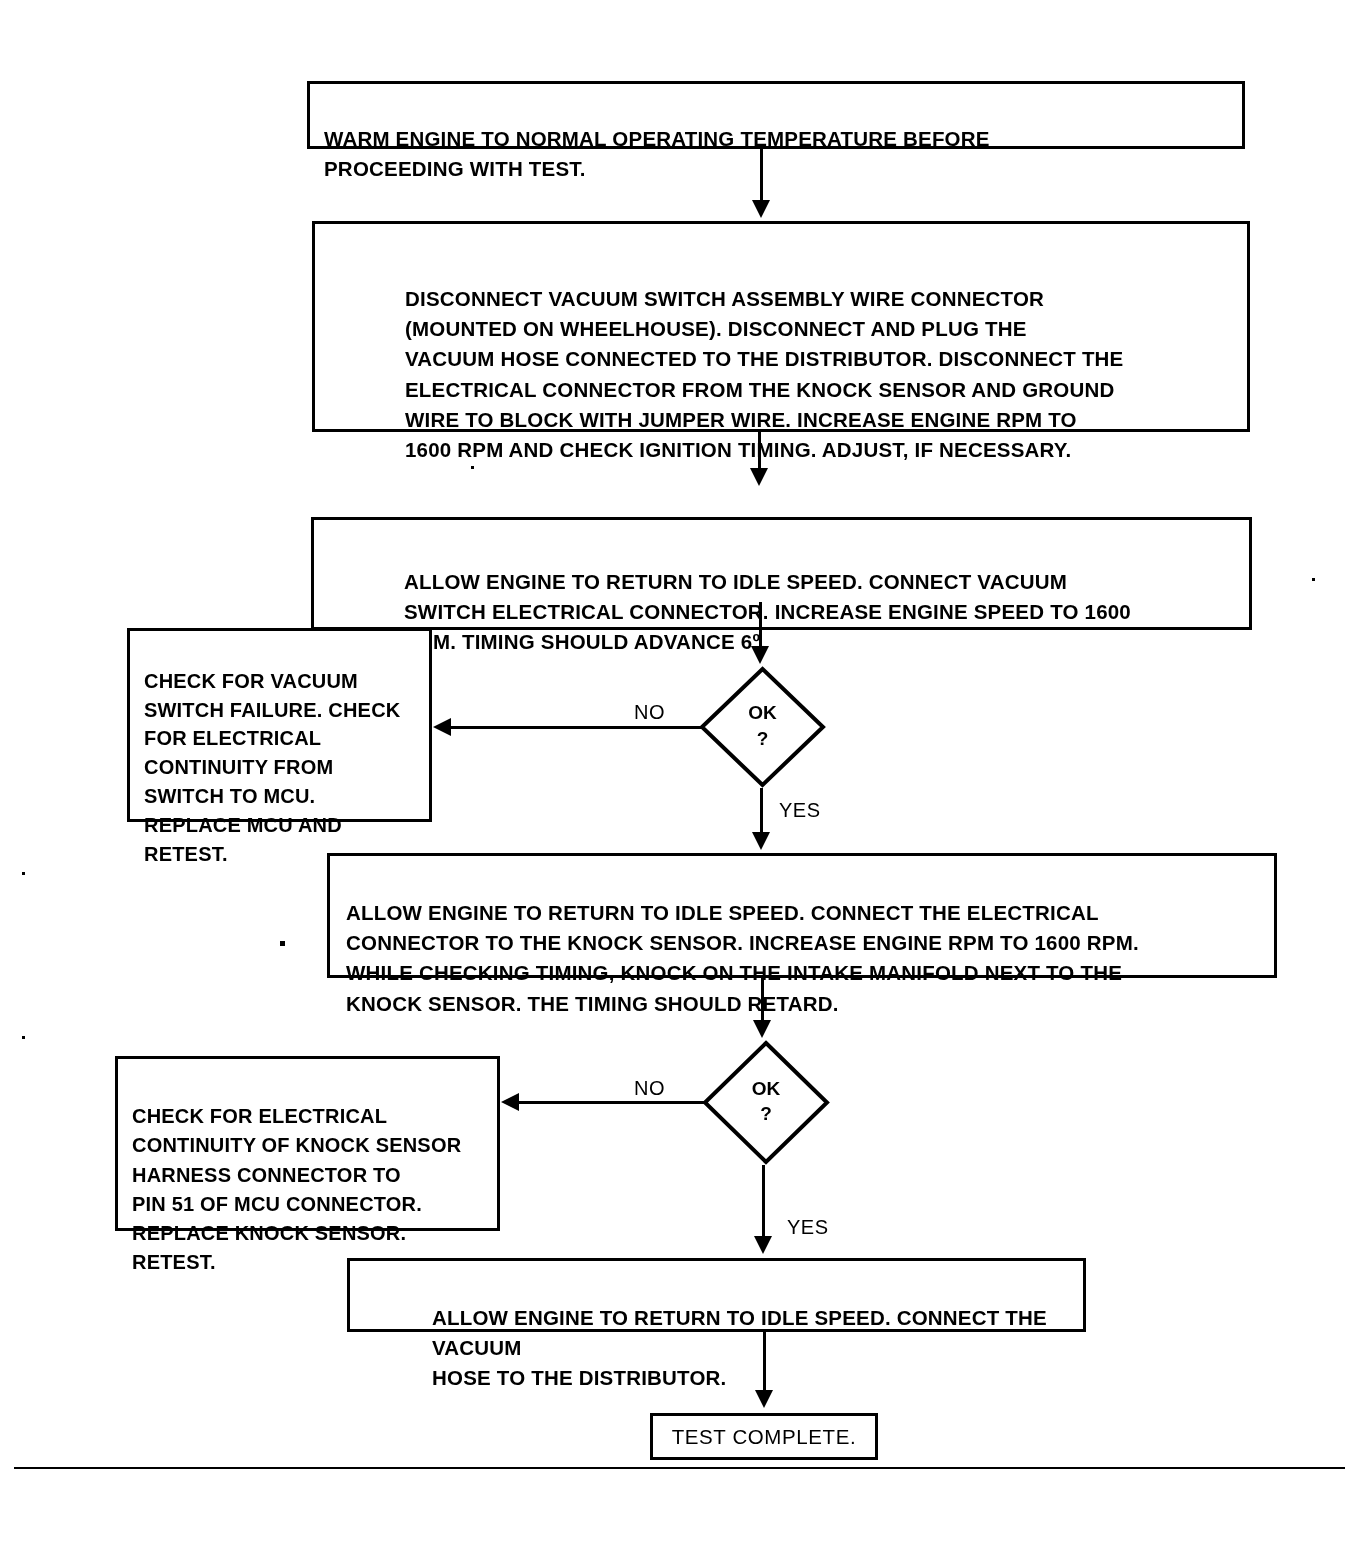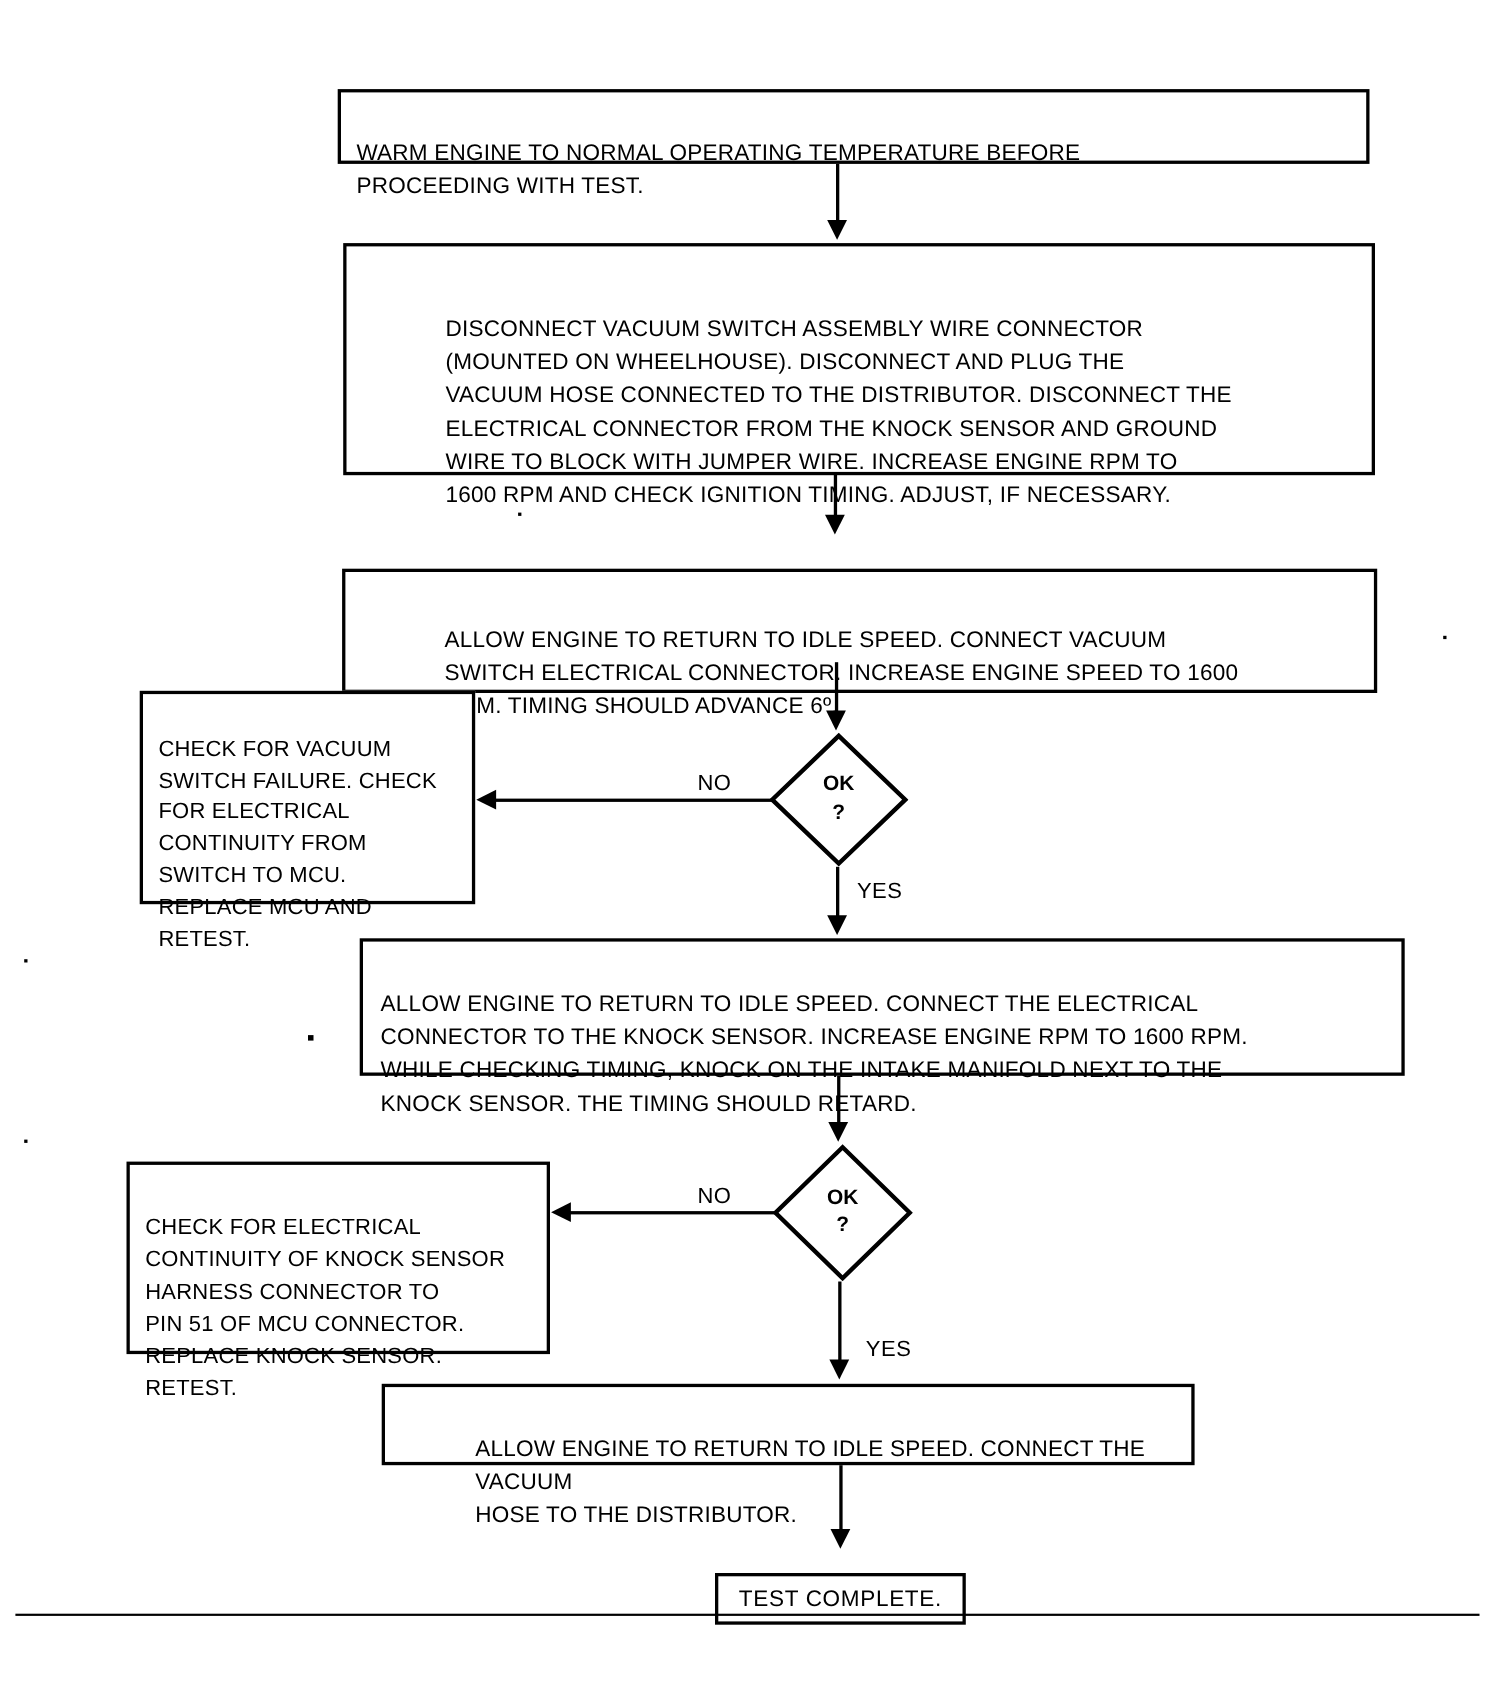--- a/index.html
+++ b/index.html
@@ -20,36 +20,36 @@
   .node {
     position: absolute;
     box-sizing: border-box;
     border: 3px solid #000000;
     background: #ffffff;
     color: #000000;
     font-size: 20.5px;
     line-height: 1.47;
     letter-spacing: 0.2px;
     white-space: pre-line;
+    font-weight: bold;
   }
   .node.proc {
     padding: 10px 14px;
   }
   .terminal {
     position: absolute;
     box-sizing: border-box;
     border: 3px solid #000000;
     background: #ffffff;
     color: #000000;
     font-size: 20.5px;
     letter-spacing: 0.6px;
     display: flex;
     align-items: center;
     justify-content: center;
-    margin-top: 17px;
   }
   
   .decision {
     position: absolute;
   }
   .decision .dia {
     position: absolute;
     left: 0; top: 0;
     width: 100%; height: 100%;
   }

